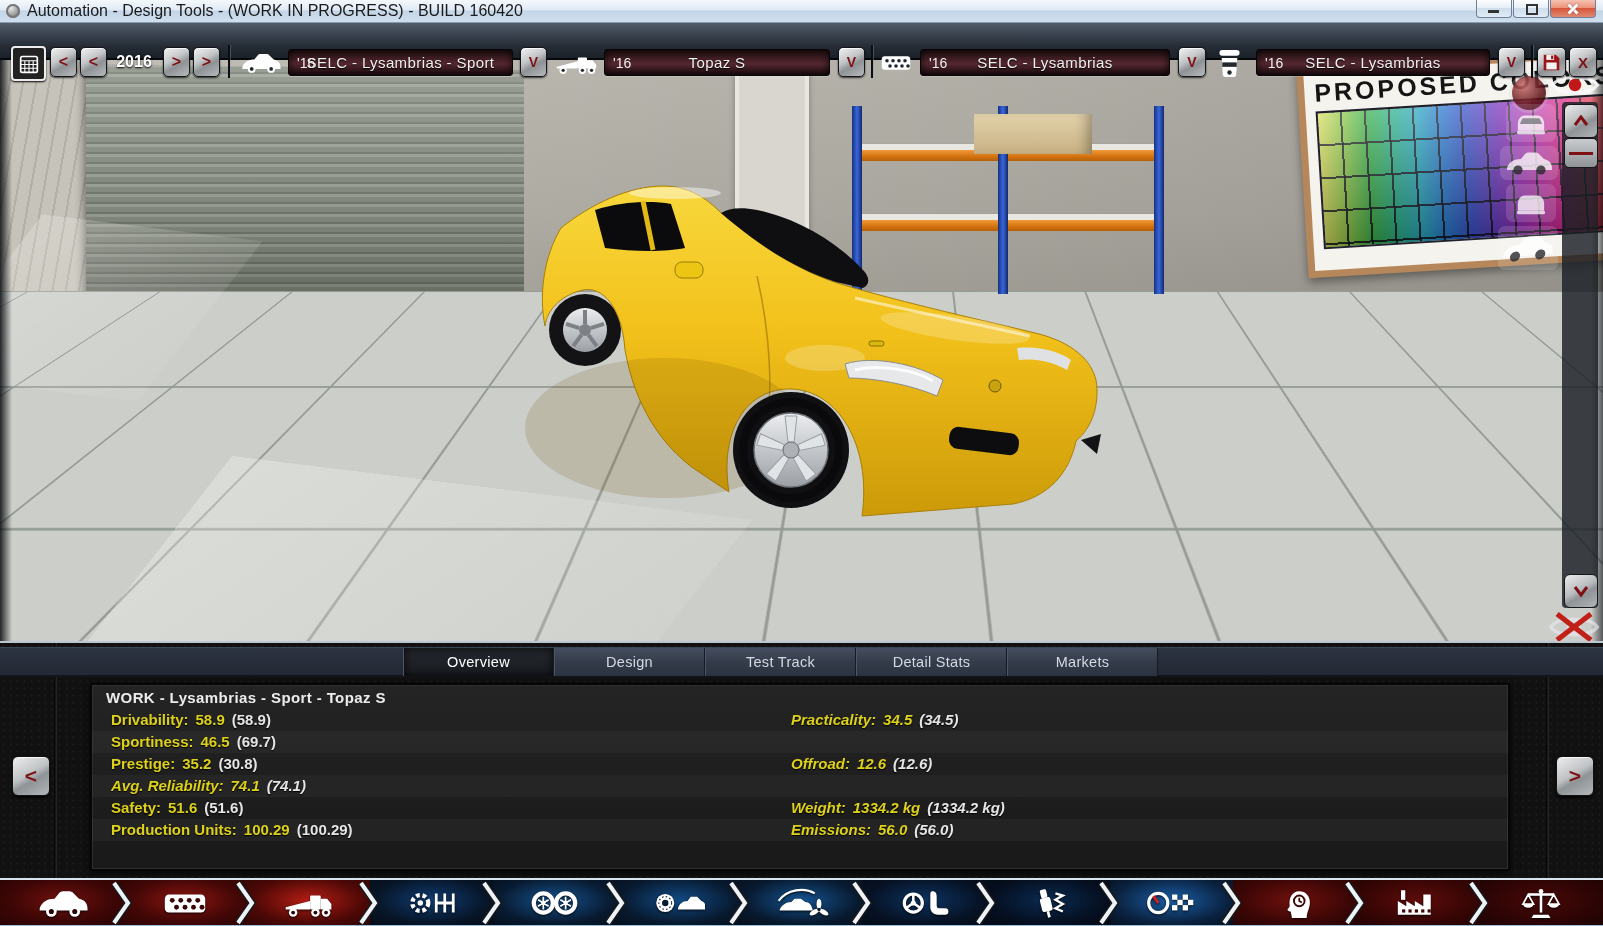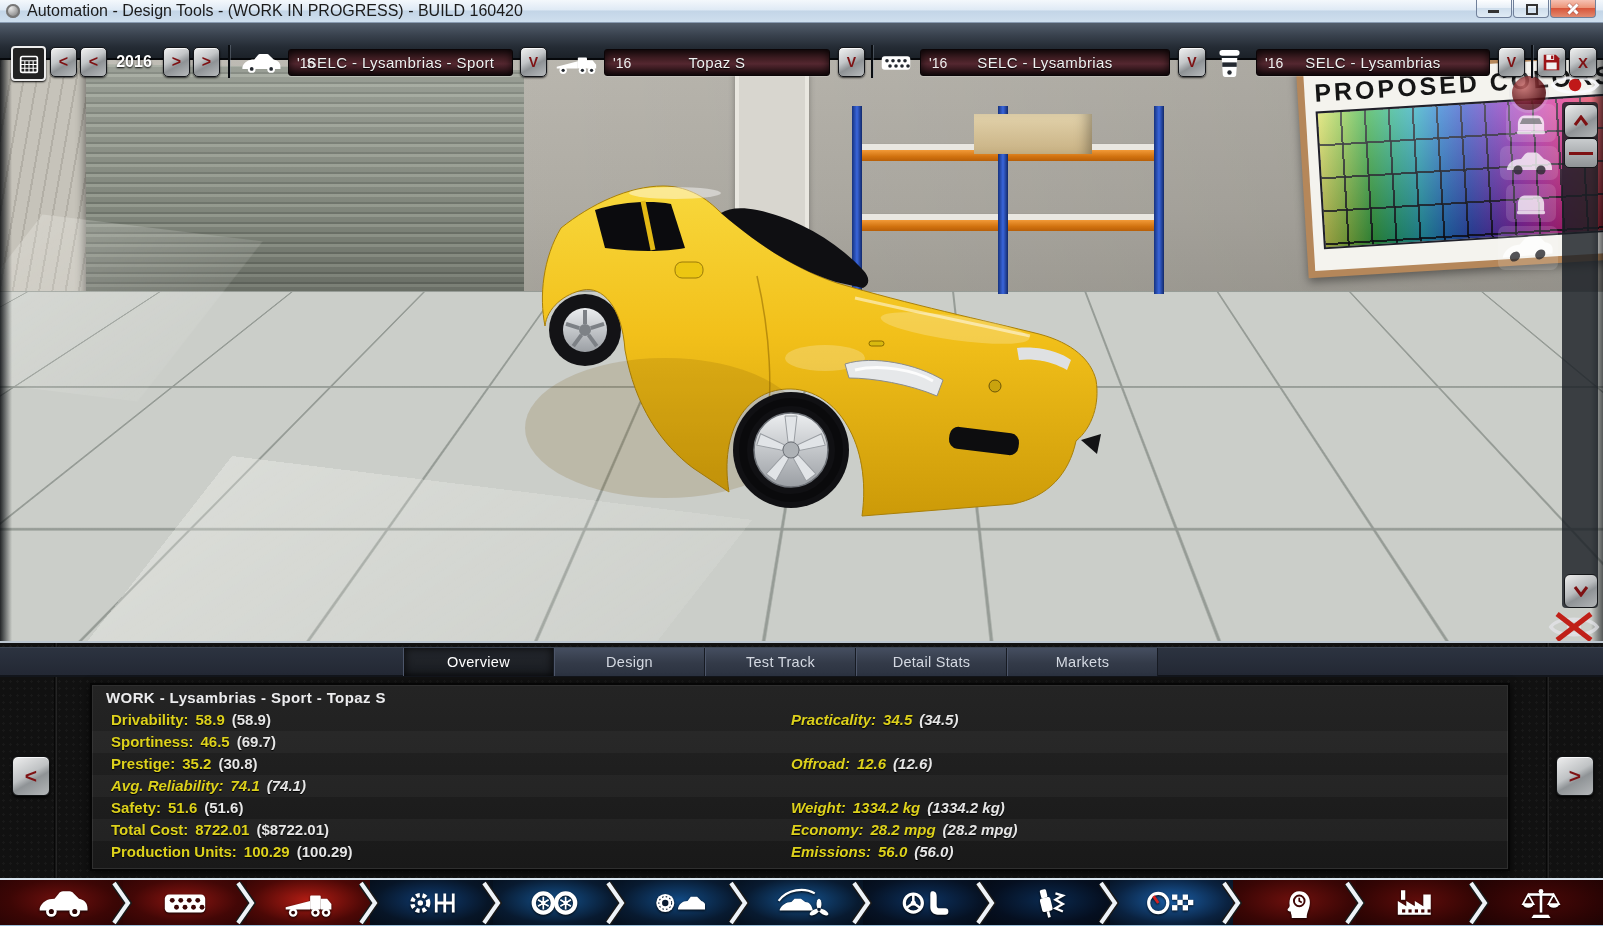--- a/index.html
+++ b/index.html
@@ -496,24 +496,20 @@
       <div class="scell right"><span class="y">Offroad:</span><span class="y val">12.6</span><span class="w">(12.6)</span></div>
     </div>
     <div class="srow">
       <div class="scell right"><span class="y">Avg. Reliability:</span><span class="y val">74.1</span><span class="w">(74.1)</span></div>
     </div>
     <div class="srow">
       <div class="scell left"><span class="y">Safety:</span><span class="y val">51.6</span><span class="w">(51.6)</span></div>
       <div class="scell right"><span class="y">Weight:</span><span class="y val">1334.2 kg</span><span class="w">(1334.2 kg)</span></div>
     </div>
     <div class="srow">
-      <div class="scell left"><span class="y">Total Cost:</span><span class="y val">8722.01</span><span class="w">($8722.01)</span></div>
-      <div class="scell right"><span class="y">Economy:</span><span class="y val">28.2 mpg</span><span class="w">(28.2 mpg)</span></div>
-    </div>
-    <div class="srow">
       <div class="scell left"><span class="y">Production Units:</span><span class="y val">100.29</span><span class="w">(100.29)</span></div>
       <div class="scell right"><span class="y">Emissions:</span><span class="y val">56.0</span><span class="w">(56.0)</span></div>
     </div>
   </div>
 
   <div class="panel-arrow" style="left:12px;top:113px;">&lt;</div>
   <div class="panel-arrow" style="left:1556px;top:113px;">&gt;</div>
 </div>
 
 <div class="chevbar">

